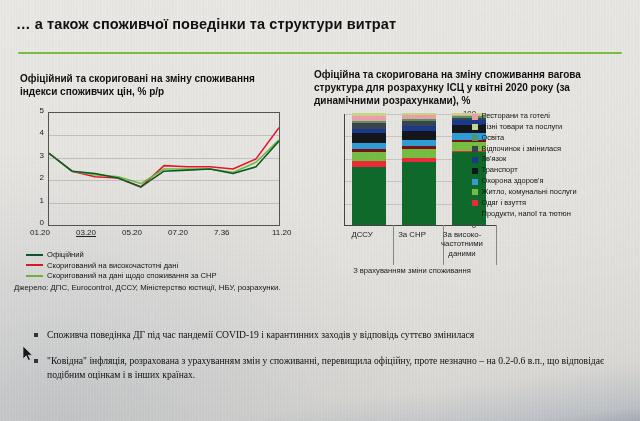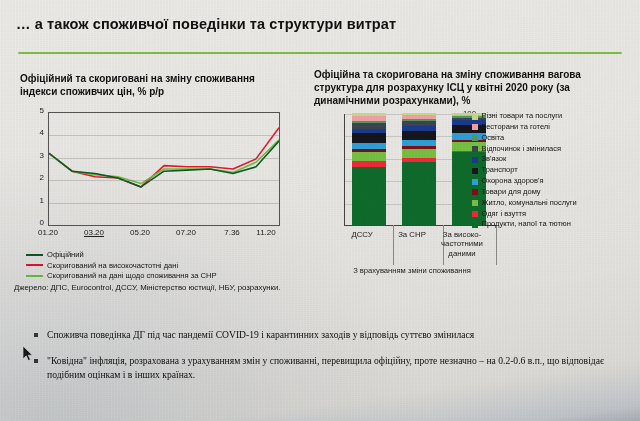--- a/index.html
+++ b/index.html
@@ -83,21 +83,20 @@
     width: 22px;
     text-align: right;
     font-size: 8px;
     color: #222;
     transform: translateY(-6px);
   }
   .xtick-l {
     position: absolute;
     top: 120px;
     width: 36px;
-    text-align: center;
     font-size: 8px;
     color: #222;
   }
 
   
   #left-legend { position: absolute; left: 26px; top: 250px; width: 280px; }
   .lgd-row { display: flex; align-items: center; margin-bottom: 1.5px; }
   .lgd-line { width: 17px; height: 2px; margin-right: 4px; flex: none; }
   .lgd-txt { font-size: 7.6px; color: #151515; white-space: nowrap; }
   #source {
@@ -220,21 +219,21 @@
         <div class="gl" style="top: 67.2px;"></div>
         <div class="gl" style="top: 44.8px;"></div>
         <div class="gl" style="top: 22.4px;"></div>
       </div>
     <div id="left-xticks">
         <div class="xtick-l" style="left: 10px;">01.20</div>
         <div class="xtick-l" style="left: 56px; text-decoration: underline;">03.20</div>
         <div class="xtick-l" style="left: 102px;">05.20</div>
         <div class="xtick-l" style="left: 148px;">07.20</div>
         <div class="xtick-l" style="left: 194px;">7.36</div>
-        <div class="xtick-l" style="left: 228px;">11.20</div>
+        <div class="xtick-l" style="left: 252px;">11.20</div>
       </div>
   </div>
 
   <div id="left-legend">
       <div class="lgd-row">
         <span class="lgd-line" style="background: rgb(13, 90, 40);"></span>
         <span class="lgd-txt">Офіційний</span>
       </div>
       <div class="lgd-row">
         <span class="lgd-line" style="background: rgb(232, 23, 43);"></span>
@@ -308,50 +307,46 @@
     <div id="right-xlabels">
         <div class="xlab-r" style="left: 22px; top: 122px;">ДССУ</div>
         <div class="xlab-r" style="left: 72px; top: 122px;">За СНР</div>
         <div class="xlab-r" style="left: 122px; top: 122px;">За високо-​частотними даними</div>
       </div>
   </div>
   <div id="bracket-label">З врахуванням зміни споживання</div>
 
   <div id="right-legend">
       <div class="rl-row">
+        <span class="rl-sw" style="background: rgb(242, 160, 168);"></span>
+        <span class="rl-txt">Ресторани та готелі</span>
+      </div>
+      <div class="rl-row">
         <span class="rl-sw" style="background: rgb(198, 217, 138);"></span>
         <span class="rl-txt">Різні товари та послуги</span>
       </div>
       <div class="rl-row">
-        <span class="rl-sw" style="background: rgb(242, 160, 168);"></span>
-        <span class="rl-txt">Ресторани та готелі</span>
-      </div>
-      <div class="rl-row">
         <span class="rl-sw" style="background: rgb(79, 154, 98);"></span>
         <span class="rl-txt">Освіта</span>
       </div>
       <div class="rl-row">
         <span class="rl-sw" style="background: rgb(60, 68, 80);"></span>
         <span class="rl-txt">Відпочинок і змінилася</span>
       </div>
       <div class="rl-row">
         <span class="rl-sw" style="background: rgb(27, 58, 140);"></span>
         <span class="rl-txt">Зв'язок</span>
       </div>
       <div class="rl-row">
         <span class="rl-sw" style="background: rgb(21, 22, 28);"></span>
         <span class="rl-txt">Транспорт</span>
       </div>
       <div class="rl-row">
         <span class="rl-sw" style="background: rgb(47, 159, 216);"></span>
         <span class="rl-txt">Охорона здоров'я</span>
-      </div>
-      <div class="rl-row">
-        <span class="rl-sw" style="background: rgb(125, 16, 22);"></span>
-        <span class="rl-txt">Товари для дому</span>
       </div>
       <div class="rl-row">
         <span class="rl-sw" style="background: rgb(118, 192, 67);"></span>
         <span class="rl-txt">Житло, комунальні послуги</span>
       </div>
       <div class="rl-row">
         <span class="rl-sw" style="background: rgb(238, 43, 56);"></span>
         <span class="rl-txt">Одяг і взуття</span>
       </div>
       <div class="rl-row">

